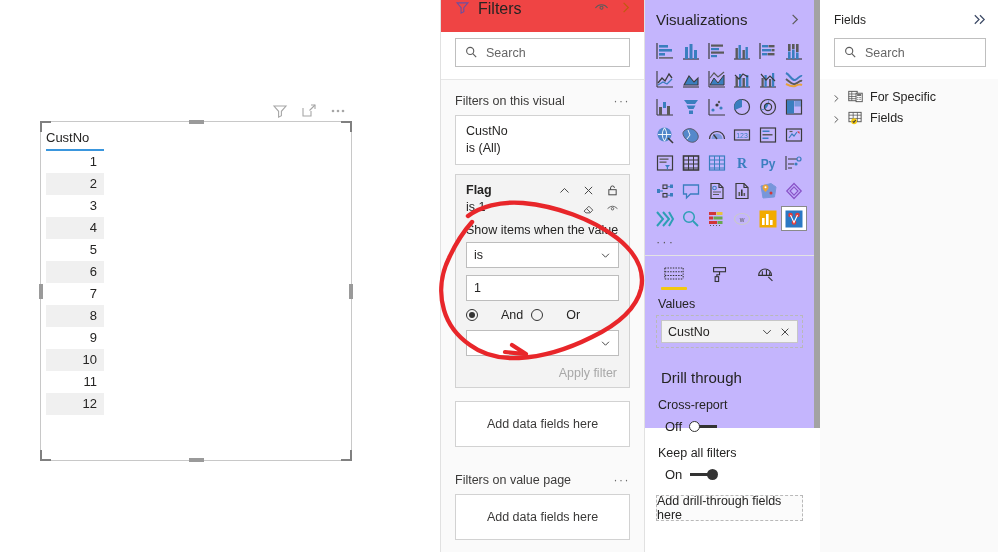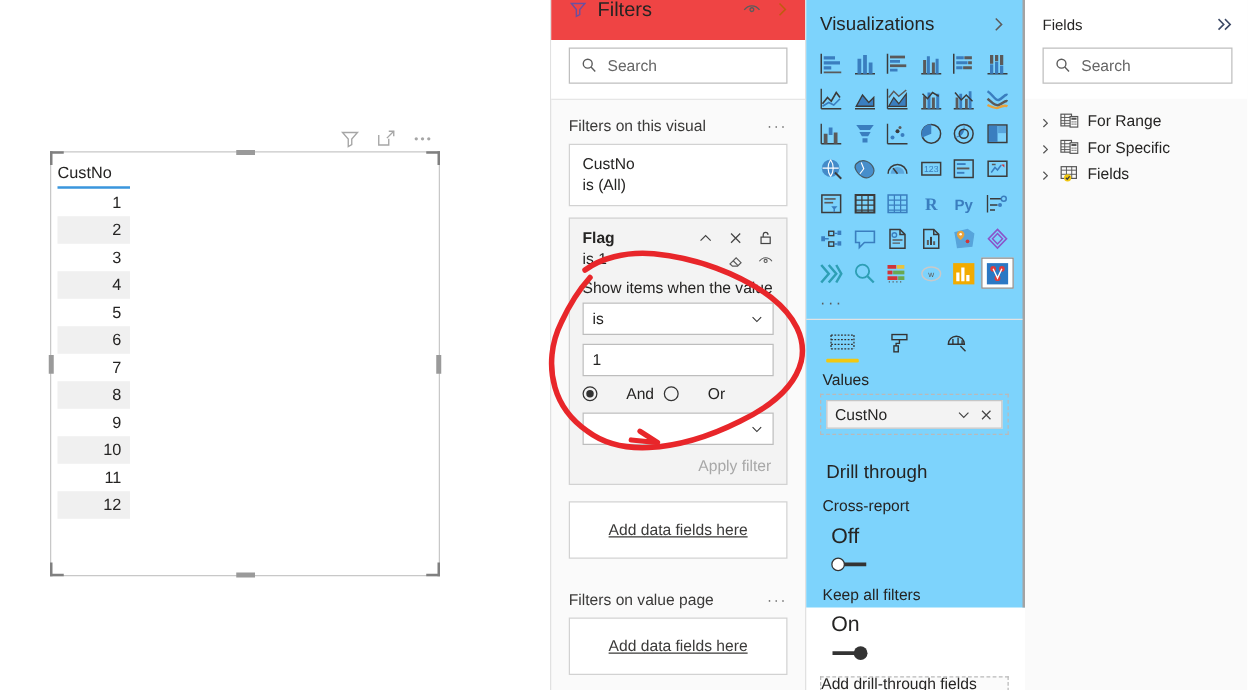--- a/index.html
+++ b/index.html
@@ -119,27 +119,27 @@
   }
   .rdot.on::after {
     content:""; position:absolute; left:2px; top:2px;
     width:6px; height:6px; border-radius:50%; background:#333;
   }
   .apply { text-align:right; font-size:12.5px; color:#a8a8a8; padding: 3px 2px 0 0; }
   .dropzone {
     margin: 13px 14px 0 14px; height: 46px;
     border:1px solid #d2d2d2; background:#ffffff;
     display:flex; align-items:center; justify-content:center;
-    font-size:12.5px; color:#3b3a39;text-decoration:underline;
+    font-size:12.5px; color:#3b3a39;
   }
 
   
   .viz {
-    flex: 0 0 175px; width:175px; height:486px;
-    background:#7dd3fc; border-right:2px solid #a3a3a3;
+    flex: 0 0 175px; width:175px; height:428px;
+    background:#c4b5fd; border-right:6px solid #a3a3a3;
     position: relative;
   }
   .viz-head {
     display:flex; align-items:center; justify-content:space-between;
     padding: 7px 12px 0 11px; height: 32px;
   }
   .viz-title { font-size:15px; color:#252423; }
   .icon-grid {
     display:grid; grid-template-columns: repeat(6, 1fr);
     gap: 3px 0px; padding: 6px 7px 0 7px;
@@ -161,21 +161,21 @@
     margin: 0 11px; border:1px dashed #b9b9b9; padding: 4px;
   }
   .chip {
     height: 23px; background:#f3f3f3; border:1px solid #c6c6c6;
     display:flex; align-items:center; padding: 0 6px; font-size:12.5px; color:#252423;
   }
   .chip .nm { flex:1; }
   .chip .ci { width:12px; height:12px; color:#444; margin-left:6px; }
   .drill-title { font-size:15px; color:#252423; padding: 21px 0 0 16px; }
   .drill-label { font-size:12.5px; color:#252423; padding: 12px 0 0 13px; }
-  .toggle-row { display:flex; align-items:flex-start; gap:7px; padding: 7px 0 0 20px; font-size:17px;flex-direction:column; }
+  .toggle-row { display:flex; align-items:center; gap:7px; padding: 7px 0 0 20px; font-size:13px; }
   .tg { width:30px; height:11px; position:relative; }
   .tg .track { position:absolute; left:6px; top:4px; width:22px; height:2.5px; background:#333; }
   .tg .knob-off {
     position:absolute; left:0; top:0; width:11px; height:11px;
     border-radius:50%; border:1.6px solid #333; background:#fff;
   }
   .tg .track-on { position:absolute; left:1px; top:4px; width:20px; height:2.5px; background:#333; }
   .tg .knob-on {
     position:absolute; left:18px; top:0; width:11px; height:11px;
     border-radius:50%; background:#333;
@@ -834,33 +834,20 @@
           <span class="tw"><svg viewBox="0 0 10 10" fill="none" stroke="#555" stroke-width="1.1">
               <path d="M3 1.5L6.5 5 3 8.5"></path>
             </svg></span>
           <span class="titem-ico"><svg viewBox="0 0 16 16">
               <rect x="0.8" y="2.5" width="9" height="10" fill="none" stroke="#555" stroke-width="1"></rect>
               <path d="M0.8 5.3h9M0.8 8h9M0.8 10.3h9M4 2.5v10" stroke="#555" stroke-width="0.8"></path>
               <rect x="8.6" y="4.5" width="6.6" height="9" fill="#fff" stroke="#555" stroke-width="1"></rect>
               <rect x="9.7" y="5.5" width="4.4" height="1.8" fill="#555"></rect>
               <path d="M9.9 9h0.9M11.5 9h0.9M13.1 9h0.9M9.9 11h0.9M11.5 11h0.9M13.1 11h0.9" stroke="#555" stroke-width="1"></path>
             </svg></span>
-          <span>For Range</span>
-        </div>
-        <div class="tree-item">
-          <span class="tw"><svg viewBox="0 0 10 10" fill="none" stroke="#555" stroke-width="1.1">
-              <path d="M3 1.5L6.5 5 3 8.5"></path>
-            </svg></span>
-          <span class="titem-ico"><svg viewBox="0 0 16 16">
-              <rect x="0.8" y="2.5" width="9" height="10" fill="none" stroke="#555" stroke-width="1"></rect>
-              <path d="M0.8 5.3h9M0.8 8h9M0.8 10.3h9M4 2.5v10" stroke="#555" stroke-width="0.8"></path>
-              <rect x="8.6" y="4.5" width="6.6" height="9" fill="#fff" stroke="#555" stroke-width="1"></rect>
-              <rect x="9.7" y="5.5" width="4.4" height="1.8" fill="#555"></rect>
-              <path d="M9.9 9h0.9M11.5 9h0.9M13.1 9h0.9M9.9 11h0.9M11.5 11h0.9M13.1 11h0.9" stroke="#555" stroke-width="1"></path>
-            </svg></span>
           <span>For Specific</span>
         </div>
         <div class="tree-item">
           <span class="tw"><svg viewBox="0 0 10 10" fill="none" stroke="#555" stroke-width="1.1">
               <path d="M3 1.5L6.5 5 3 8.5"></path>
             </svg></span>
           <span class="titem-ico"><svg viewBox="0 0 16 16">
               <rect x="1" y="2.5" width="13" height="10" fill="none" stroke="#555" stroke-width="1"></rect>
               <path d="M1 5.5h13M1 9h13M5.5 2.5v10M10 2.5v10" stroke="#555" stroke-width="0.8"></path>
               <circle cx="6.5" cy="12" r="3.1" fill="#f2c811"></circle>

